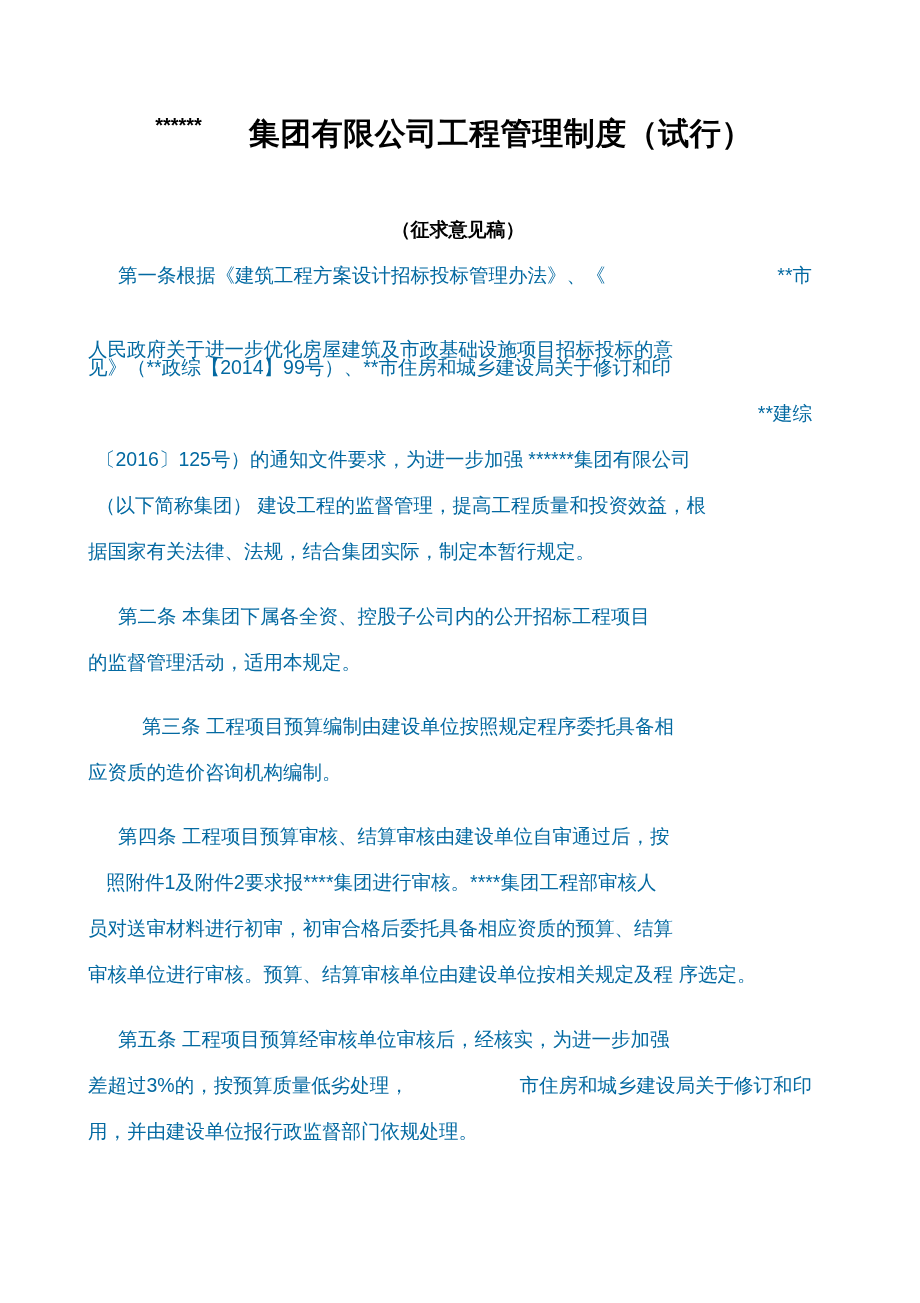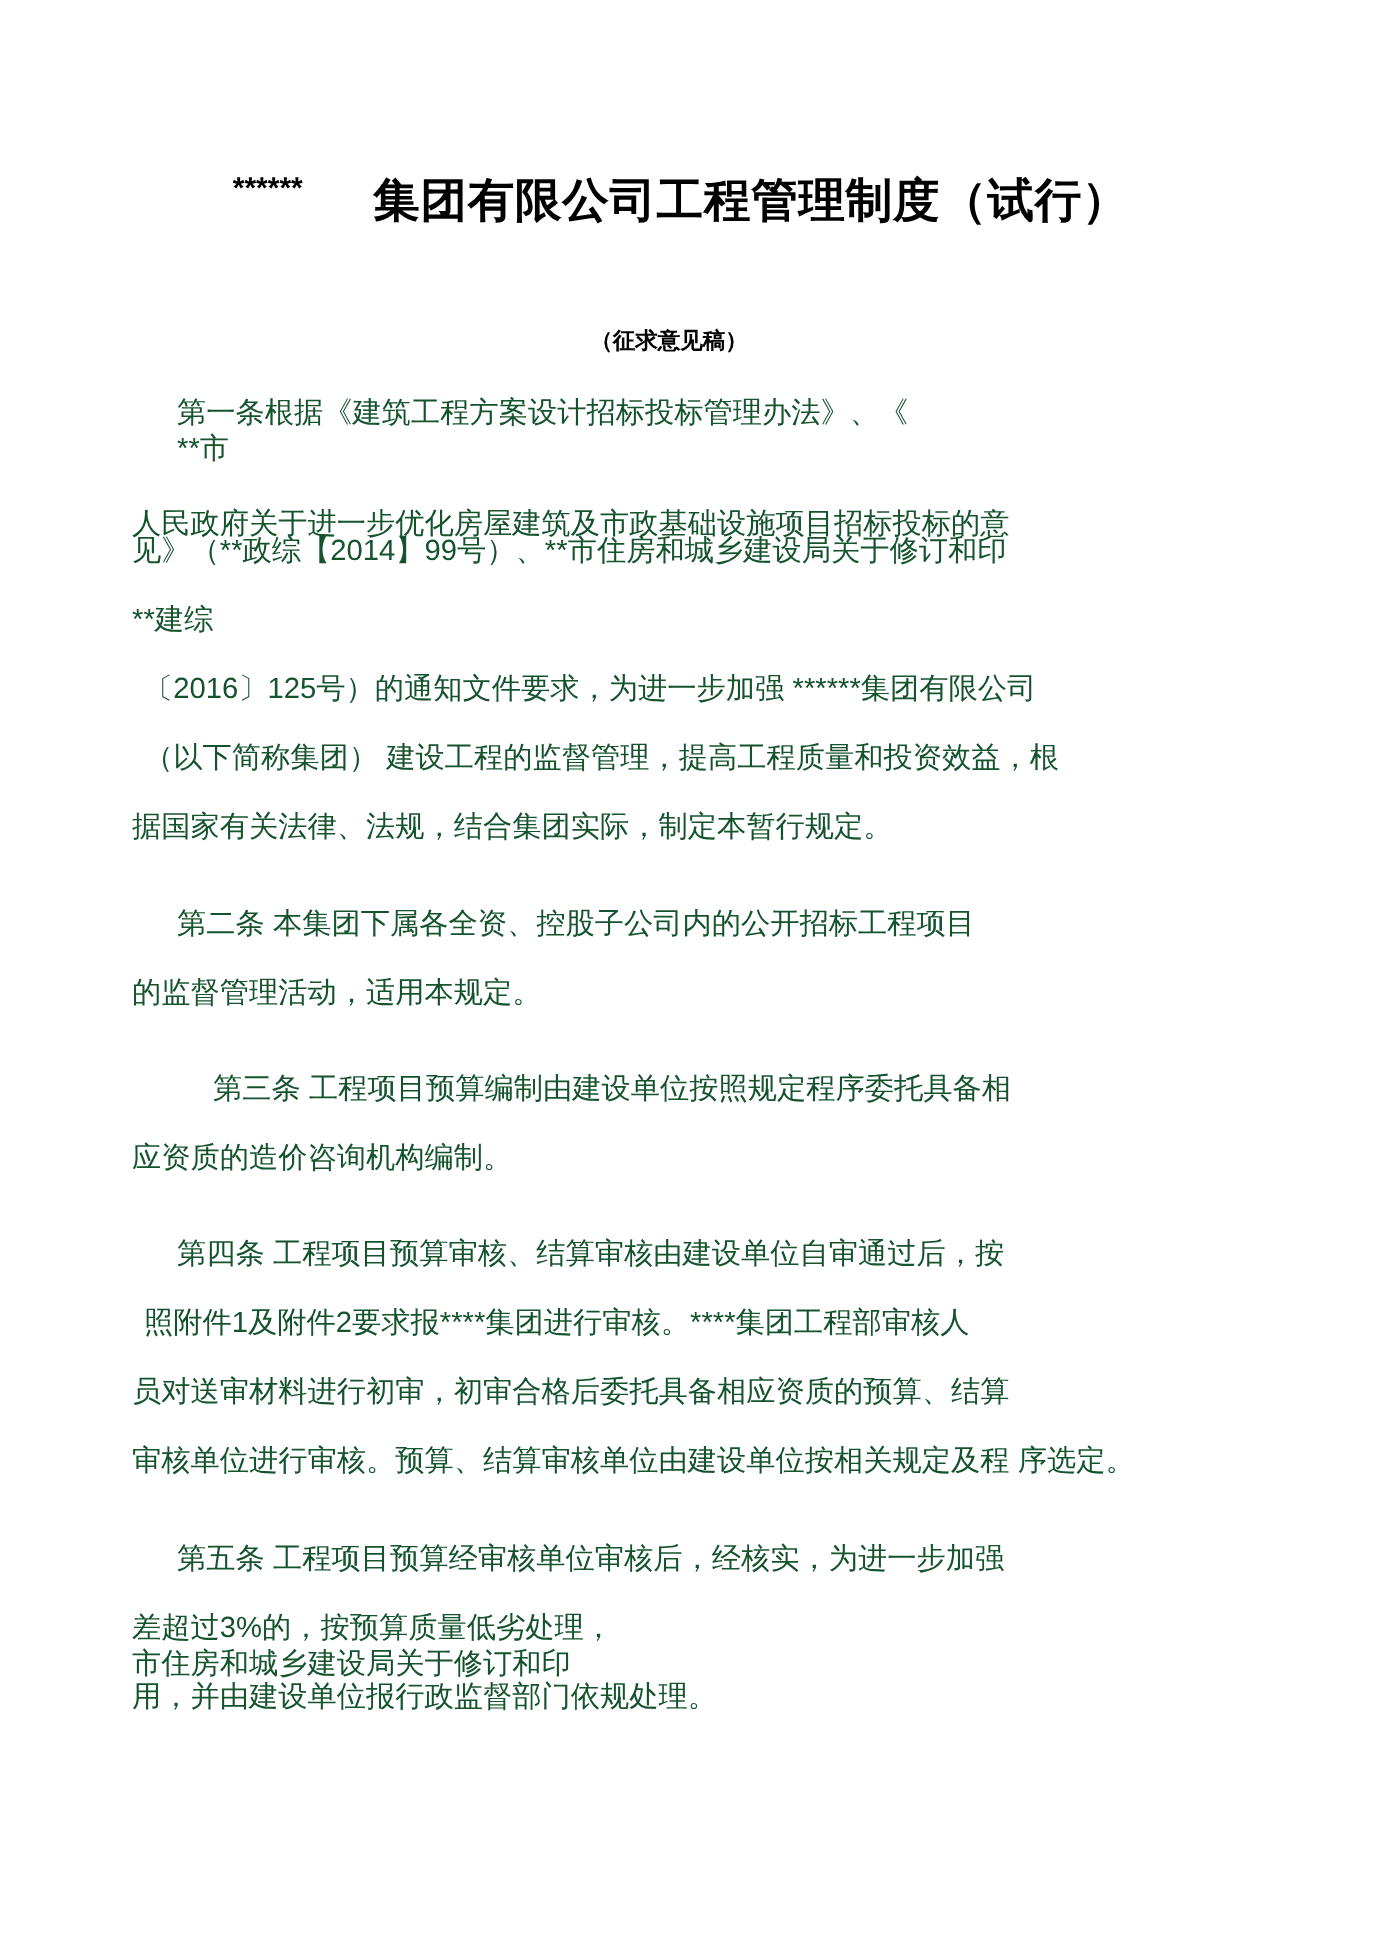--- a/index.html
+++ b/index.html
@@ -50,38 +50,37 @@
     font-size: 31px;
     font-weight: bold;
     letter-spacing: 0.5px;
     line-height: 1;
     white-space: pre;
     margin-left: 39px;
   }
 
   .subtitle {
     position: absolute;
-    left: 76px;
+    left: 88px;
     top: 220px;
     width: 740px;
     text-align: center;
-    font-size: 15px;
+    font-size: 19px;
     font-weight: bold;
     line-height: 1;
     white-space: pre;
   }
 
   
   .line {
     position: absolute;
     font-size: 19.5px;
     line-height: 24px;
     white-space: pre;
-    color: #14532d;
-    flex-direction: column;
+    color: #0369a1;
   }
   .just {
     
     display: flex;
     width: 724px;
   }
   .just > span.seg { white-space: pre; }
   .just > span.gap { flex: 1 1 auto; }
 </style>
 </head>
@@ -102,21 +101,21 @@
       <div class="line" style="left: 88px; top: 355px;">见》（**政综【2014】99号）、**市住房和城乡建设局关于修订和印</div>
       <div class="line just" style="left: 88px; top: 401px; width: 724px;"><span class="gap"></span><span class="seg">**建综</span></div>
       <div class="line" style="left: 96px; top: 447px;">〔2016〕125号）的通知文件要求，为进一步加强 ******集团有限公司</div>
       <div class="line" style="left: 96px; top: 493px;">（以下简称集团） 建设工程的监督管理，提高工程质量和投资效益，根</div>
       <div class="line" style="left: 88px; top: 539px;">据国家有关法律、法规，结合集团实际，制定本暂行规定。</div>
       <div class="line" style="left: 118px; top: 604px;">第二条 本集团下属各全资、控股子公司内的公开招标工程项目</div>
       <div class="line" style="left: 88px; top: 650px;">的监督管理活动，适用本规定。</div>
       <div class="line" style="left: 118px; top: 714px; margin-left: 24px;">第三条 工程项目预算编制由建设单位按照规定程序委托具备相</div>
       <div class="line" style="left: 88px; top: 760px;">应资质的造价咨询机构编制。</div>
       <div class="line" style="left: 118px; top: 824px;">第四条 工程项目预算审核、结算审核由建设单位自审通过后，按</div>
-      <div class="line" style="left: 96px; top: 870px;">照附件1及附件2要求报****集团进行审核。****集团工程部审核人</div>
+      <div class="line" style="left: 106px; top: 870px;">照附件1及附件2要求报****集团进行审核。****集团工程部审核人</div>
       <div class="line" style="left: 88px; top: 916px;">员对送审材料进行初审，初审合格后委托具备相应资质的预算、结算</div>
       <div class="line" style="left: 88px; top: 962px;">审核单位进行审核。预算、结算审核单位由建设单位按相关规定及程 序选定。</div>
       <div class="line" style="left: 118px; top: 1027px;">第五条 工程项目预算经审核单位审核后，经核实，为进一步加强</div>
       <div class="line just" style="left: 88px; top: 1073px; width: 724px;"><span class="seg">差超过3%的，按预算质量低劣处理，</span><span class="gap"></span><span class="seg">市住房和城乡建设局关于修订和印</span></div>
       <div class="line" style="left: 88px; top: 1119px;">用，并由建设单位报行政监督部门依规处理。</div>
     </div>
 
 </div>
 
 </body></html>

